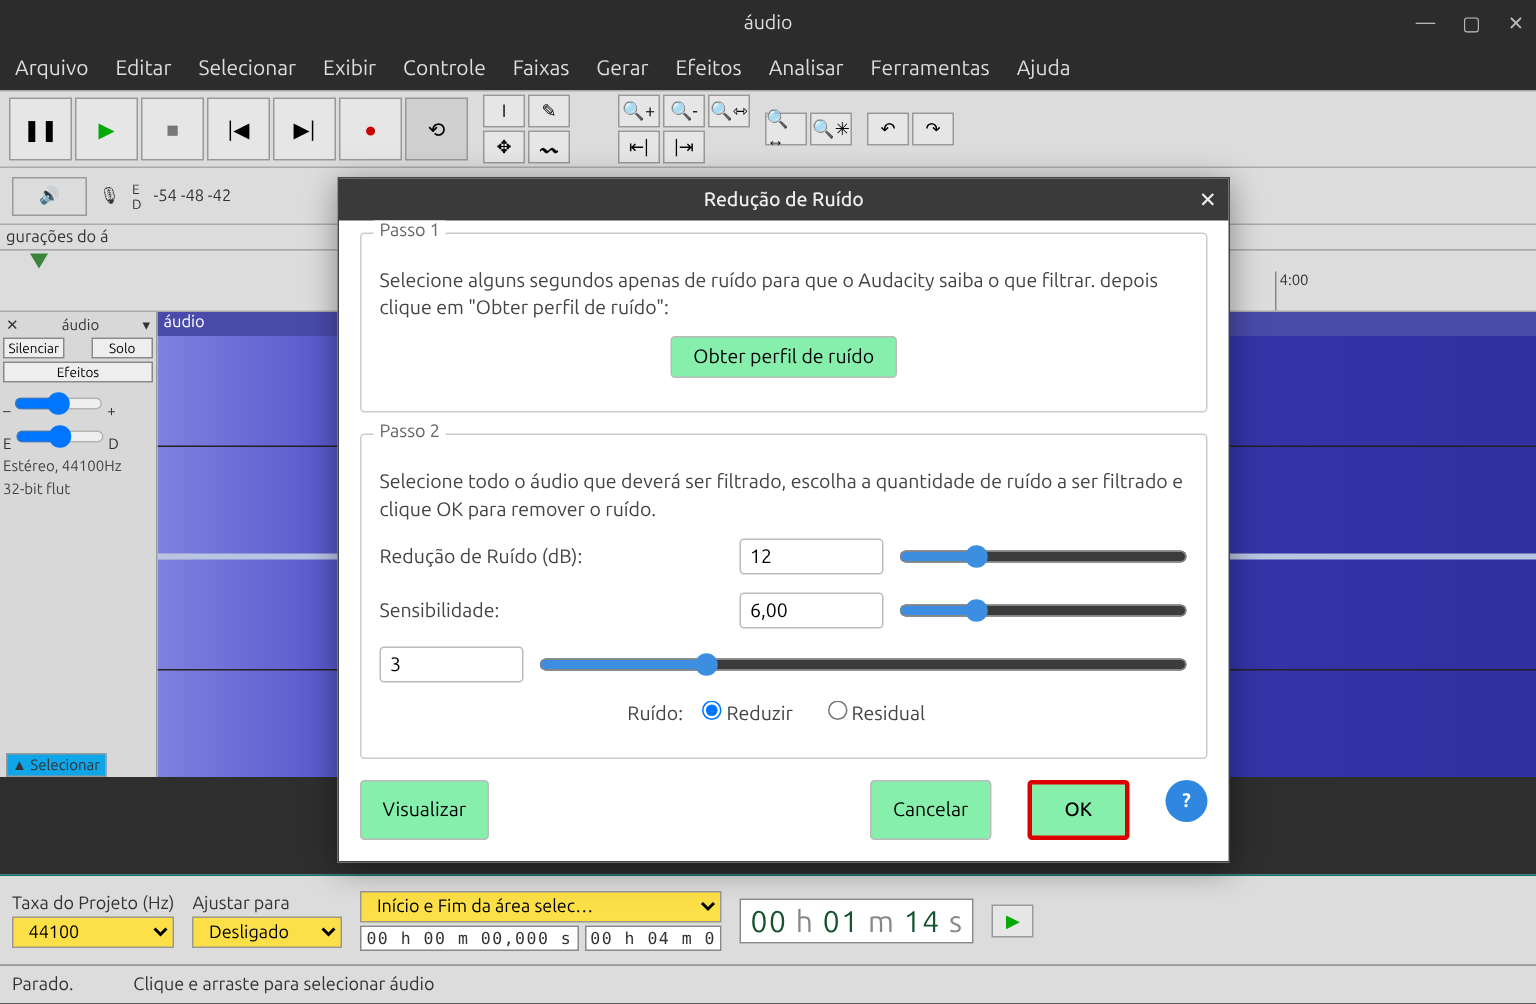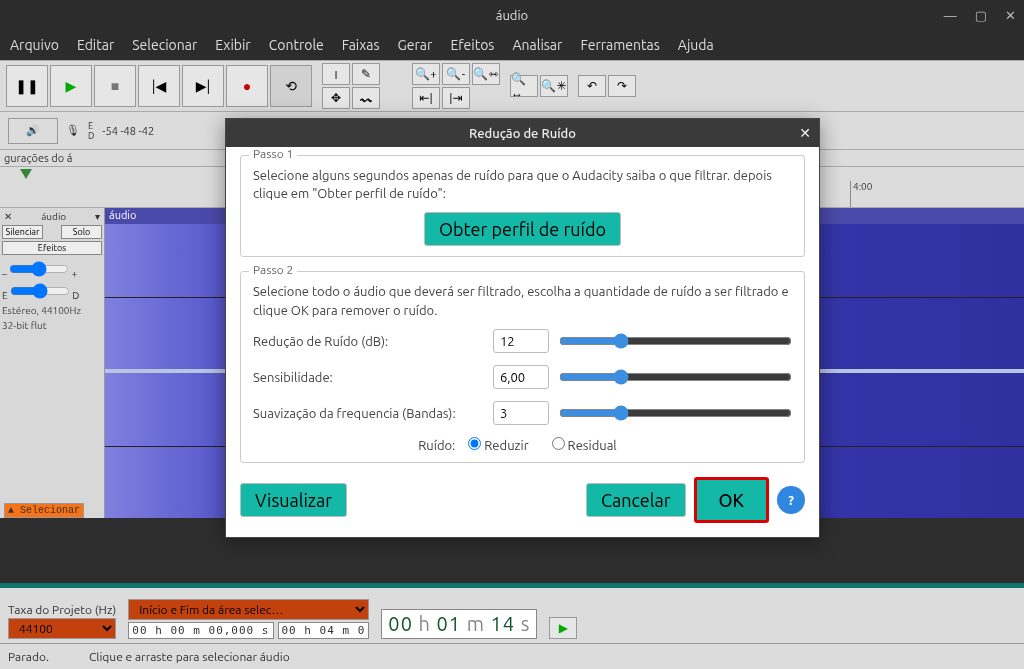--- a/index.html
+++ b/index.html
@@ -30,44 +30,44 @@
 .wavearea { flex: 1; background: #b8c4e0; position: relative; overflow: hidden; }
 .waveclip { position:absolute; left:0; top:0; width:100%; background:#4a4aaa; color:#fff; font-size:11px; padding:1px 4px; height:16px; }
 .wave { position: absolute; left: 0; width: 100%; background: linear-gradient(90deg, #8080e0 0%, #4040c0 20%, #3030a0 100%); }
 .wave.top { top: 16px; height: 145px; }
 .wave.bot { top: 165px; height: 145px; }
 .wave::before { content:''; position:absolute; left:0; top:50%; width:100%; height:1px; background:#222; }
 .modal-backdrop { position: absolute; left: 225px; top: 118px; width: 595px; background: #fff; border: 1px solid #444; box-shadow: 0 4px 20px rgba(0,0,0,0.4); z-index: 100; }
 .modal-title { background: #3a3a3a; color: #eee; height: 28px; display: flex; align-items: center; justify-content: center; position: relative; font-size: 13px; font-weight: 500; }
 .modal-title .close { position: absolute; right: 8px; cursor: pointer; font-size: 14px; }
 .modal-body { padding: 8px 14px 14px 14px; font-size: 13px; color: #444; }
-.fieldset { border: 1px solid #ccc; border-radius: 3px; padding: 10px 12px; margin-bottom: 14px; position: relative; }
+.fieldset { border: 1px solid #ccc; border-radius: 3px; padding: 22px 12px; margin-bottom: 14px; position: relative; }
 .fieldset .legend { position: absolute; top: -9px; left: 8px; background: #fff; padding: 0 4px; font-size: 12px; color: #666; }
 .fieldset p { margin-bottom: 10px; line-height: 1.4; }
-.mbtn { padding: 6px 14px; border: 1px solid #bbb; background: #14b8a6; border-radius: 3px; font-size: 18px; cursor: pointer; }
+.mbtn { padding: 6px 14px; border: 1px solid #bbb; background: #86efac; border-radius: 3px; font-size: 13px; cursor: pointer; }
 .mbtn.primary { border: 3px solid #d00; padding: 10px 22px; font-weight: 500; }
 .formrow { display: flex; align-items: center; margin-bottom: 12px; gap: 10px; }
 .formrow label { width: 230px; }
-.formrow input[type=text] { width: 56px; padding: 4px 6px; border: 1px solid #bbb; border-radius: 3px; font-size: 13px; }
+.formrow input[type=text] { width: 96px; padding: 4px 6px; border: 1px solid #bbb; border-radius: 3px; font-size: 13px; }
 .formrow input[type=range] { flex: 1; accent-color: #3b8ee0; }
 .radiorow { text-align: center; margin-top: 6px; }
 .radiorow label { margin: 0 10px; }
-.btnrow-modal { display: flex; gap: 8px; align-items: center; }
+.btnrow-modal { display: flex; gap: 24px; }
 .btnrow-modal .spacer { flex: 1; }
 .help { width: 28px; height: 28px; border-radius: 14px; background: #2f87e0; color: #fff; display: flex; align-items: center; justify-content: center; font-weight: bold; cursor: pointer; }
 .bottom { position: absolute; bottom: 0; left: 0; right: 0; }
-.selbar { background: #dcdcdc; border-top: 5px solid #0f766e; padding: 4px 8px; display:flex; align-items:flex-end; gap:12px; font-size:12px; color:#333; height:60px; }
+.selbar { background: #dcdcdc; border-top: 1px solid #0f766e; padding: 4px 8px; display:flex; align-items:center; gap:12px; font-size:12px; color:#333; height:60px; }
 .selbar .col { display:flex; flex-direction:column; gap:2px; }
-.selbar select, .selbar .combo { border:1px solid #999; background:#c2410c; padding:2px 18px 2px 6px; font-size:12px; }
+.selbar select, .selbar .combo { border:1px solid #999; background:#fde047; padding:2px 18px 2px 6px; font-size:12px; }
 .timecode { font-family: monospace; font-size: 20px; background:#fff; border:1px solid #888; padding:2px 6px; letter-spacing:1px; }
 .timecode .h { color:#14532d; }
 .timecode .s { color:#888; }
 .timecode.small { font-size:11px; padding:1px 3px; }
 .status { background:#dcdcdc; border-top:1px solid #999; height:26px; display:flex; align-items:center; font-size:12px; color:#333; padding:0 8px; gap:40px; }
-.sel-label { position:absolute; bottom:0; left:4px; font-size:10px; background:#f97316; padding:1px 3px; border:1px solid #999;font-family:Liberation Mono, monospace; }
+.sel-label { position:absolute; bottom:0; left:4px; font-size:10px; background:#0ea5e9; padding:1px 3px; border:1px solid #999; }
 .amp-scale { position:absolute; left:0; width:24px; font-size:9px; color:#333; background:#ddd; display:flex; flex-direction:column; justify-content:space-between; padding:0 2px; border-right:1px solid #999; }
 .amp-scale.top { top:16px; height:145px; }
 .amp-scale.bot { top:165px; height:145px; }
 </style>
 </head>
 <body>
 
 <div class="titlebar">
   <span>áudio</span>
   <div class="wctrl">
@@ -201,20 +201,24 @@
   </div>
 </div>
 
 <div class="bottom">
   <div class="selbar">
     <div class="col">
       <span>Taxa do Projeto (Hz)</span>
       <select class="combo"><option>44100</option></select>
     </div>
     <div class="col">
+      <span>Ajustar para</span>
+      <select class="combo"><option>Desligado</option></select>
+    </div>
+    <div class="col">
       <select class="combo"><option>Início e Fim da área selec…</option></select>
       <div style="display:flex; gap:4px;">
         <span class="timecode small">00 h 00 m 00,000 s</span>
         <span class="timecode small">00 h 04 m 0</span>
       </div>
     </div>
     <div class="timecode">
       <span class="h">00</span><span class="s"> h </span><span class="h">01</span><span class="s"> m </span><span class="h">14</span><span class="s"> s</span>
     </div>
     <div class="tbtn small" style="color:#0a0">▶</div>
@@ -245,21 +249,20 @@
         <label>Redução de Ruído (dB):</label>
         <input type="text" value="12" style="">
         <input type="range" min="0" max="48" value="12" style="">
       </div>
       <div class="formrow">
         <label>Sensibilidade:</label>
         <input type="text" value="6,00" style="">
         <input type="range" min="0" max="24" value="6" style="">
       </div>
       <div class="formrow">
-        <label>Suavização da frequencia (Bandas):</label>
         <input type="text" value="3" style="">
         <input type="range" min="0" max="12" value="3" style="">
       </div>
       <div class="radiorow">
         <span>Ruído:</span>
         <label><input type="radio" name="nm" checked="" style=""> <span>Reduzir</span></label>
         <label><input type="radio" name="nm" style=""> <span>Residual</span></label>
       </div>
     </div>
     <div class="btnrow-modal">

